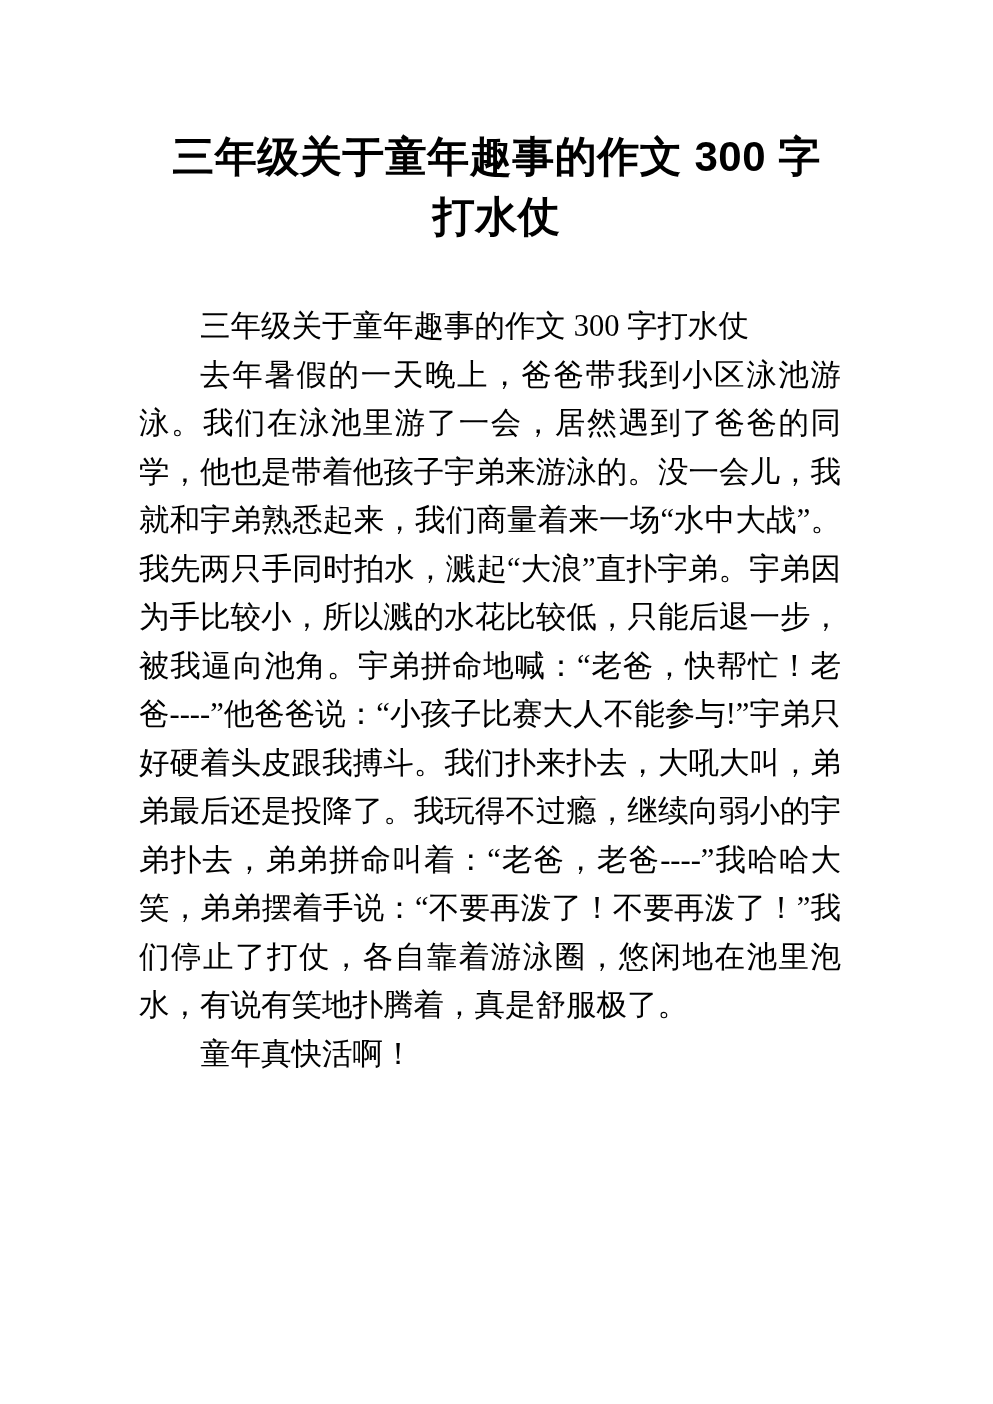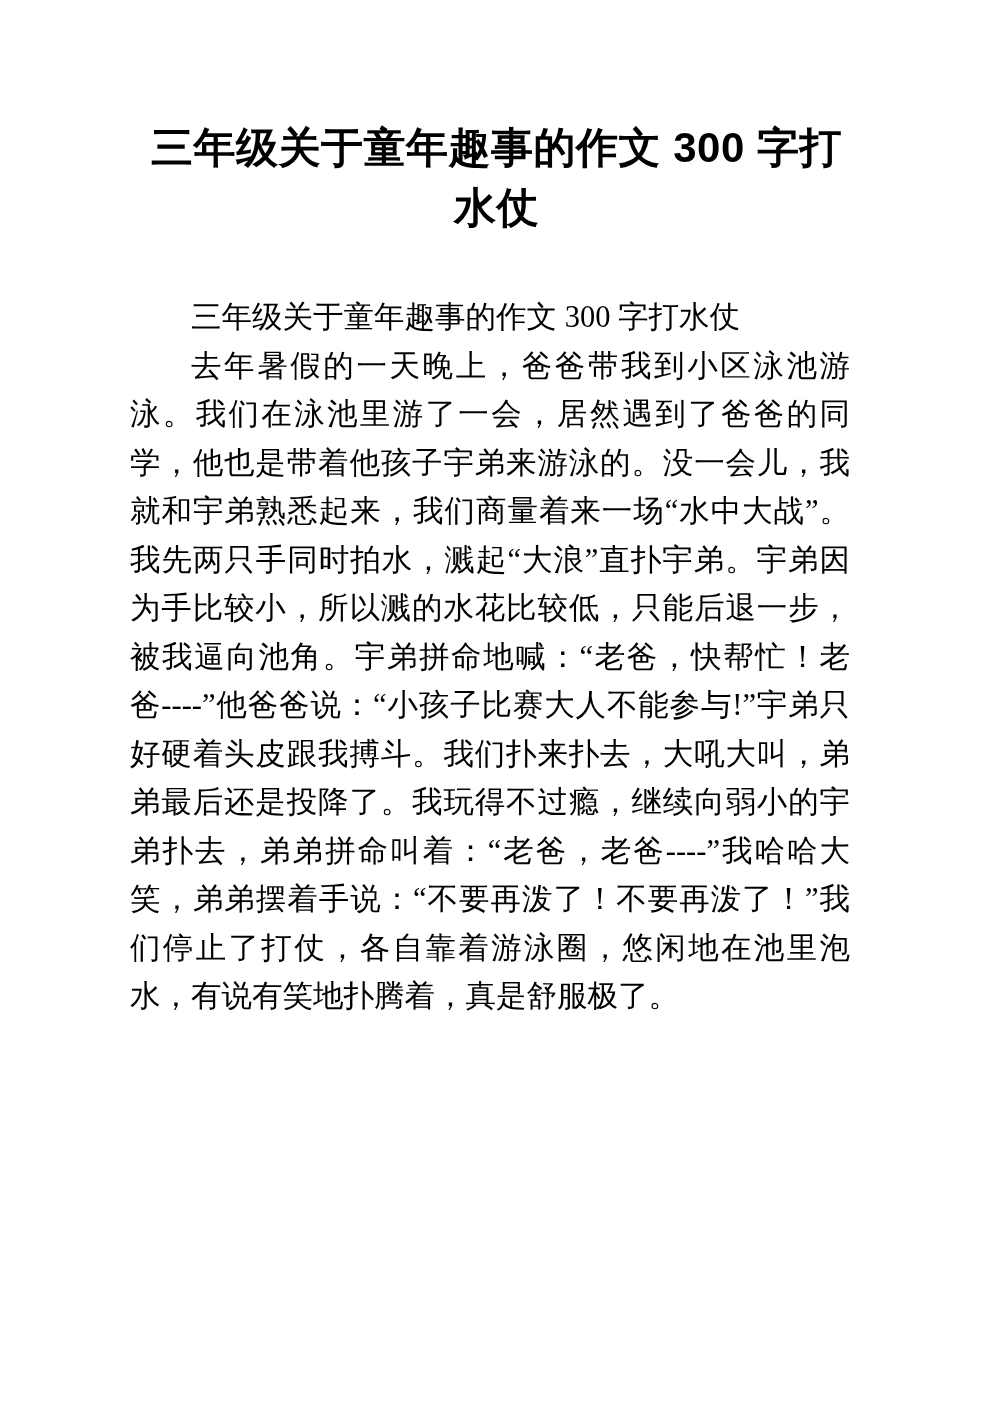--- a/index.html
+++ b/index.html
@@ -12,21 +12,21 @@
     height: 1404px;
     font-family: "Liberation Serif", "DejaVu Serif", serif;
     color: #000000;
     overflow: hidden;
   }
   .page {
     position: relative;
     width: 993px;
     height: 1404px;
     box-sizing: border-box;
-    padding: 0;
+    padding: 9px;
     background: #ffffff;
   }
   .doc-title {
     margin: 0;
     padding: 118px 150px 0 150px;
     font-family: "Liberation Sans", "DejaVu Sans", sans-serif;
     font-weight: bold;
     font-size: 42px;
     line-height: 1.42;
     text-align: center;
@@ -55,15 +55,16 @@
 </head>
 <body>
 
 <div class="page">
 
   <h1 class="doc-title">三年级关于童年趣事的作文 300 字打水仗</h1>
 
   <div class="body-block">
     <p class="para">三年级关于童年趣事的作文 300 字打水仗</p>
     <p class="para">去年暑假的一天晚上，爸爸带我到小区泳池游泳。我们在泳池里游了一会，居然遇到了爸爸的同学，他也是带着他孩子宇弟来游泳的。没一会儿，我就和宇弟熟悉起来，我们商量着来一场“水中大战”。我先两只手同时拍水，溅起“大浪”直扑宇弟。宇弟因为手比较小，所以溅的水花比较低，只能后退一步，被我逼向池角。宇弟拼命地喊：“老爸，快帮忙！老爸----”他爸爸说：“小孩子比赛大人不能参与!”宇弟只好硬着头皮跟我搏斗。我们扑来扑去，大吼大叫，弟弟最后还是投降了。我玩得不过瘾，继续向弱小的宇弟扑去，弟弟拼命叫着：“老爸，老爸----”我哈哈大笑，弟弟摆着手说：“不要再泼了！不要再泼了！”我们停止了打仗，各自靠着游泳圈，悠闲地在池里泡水，有说有笑地扑腾着，真是舒服极了。</p>
+    <p class="para">童年真快活啊！</p>
   </div>
 
 </div>
 
 </body></html>

